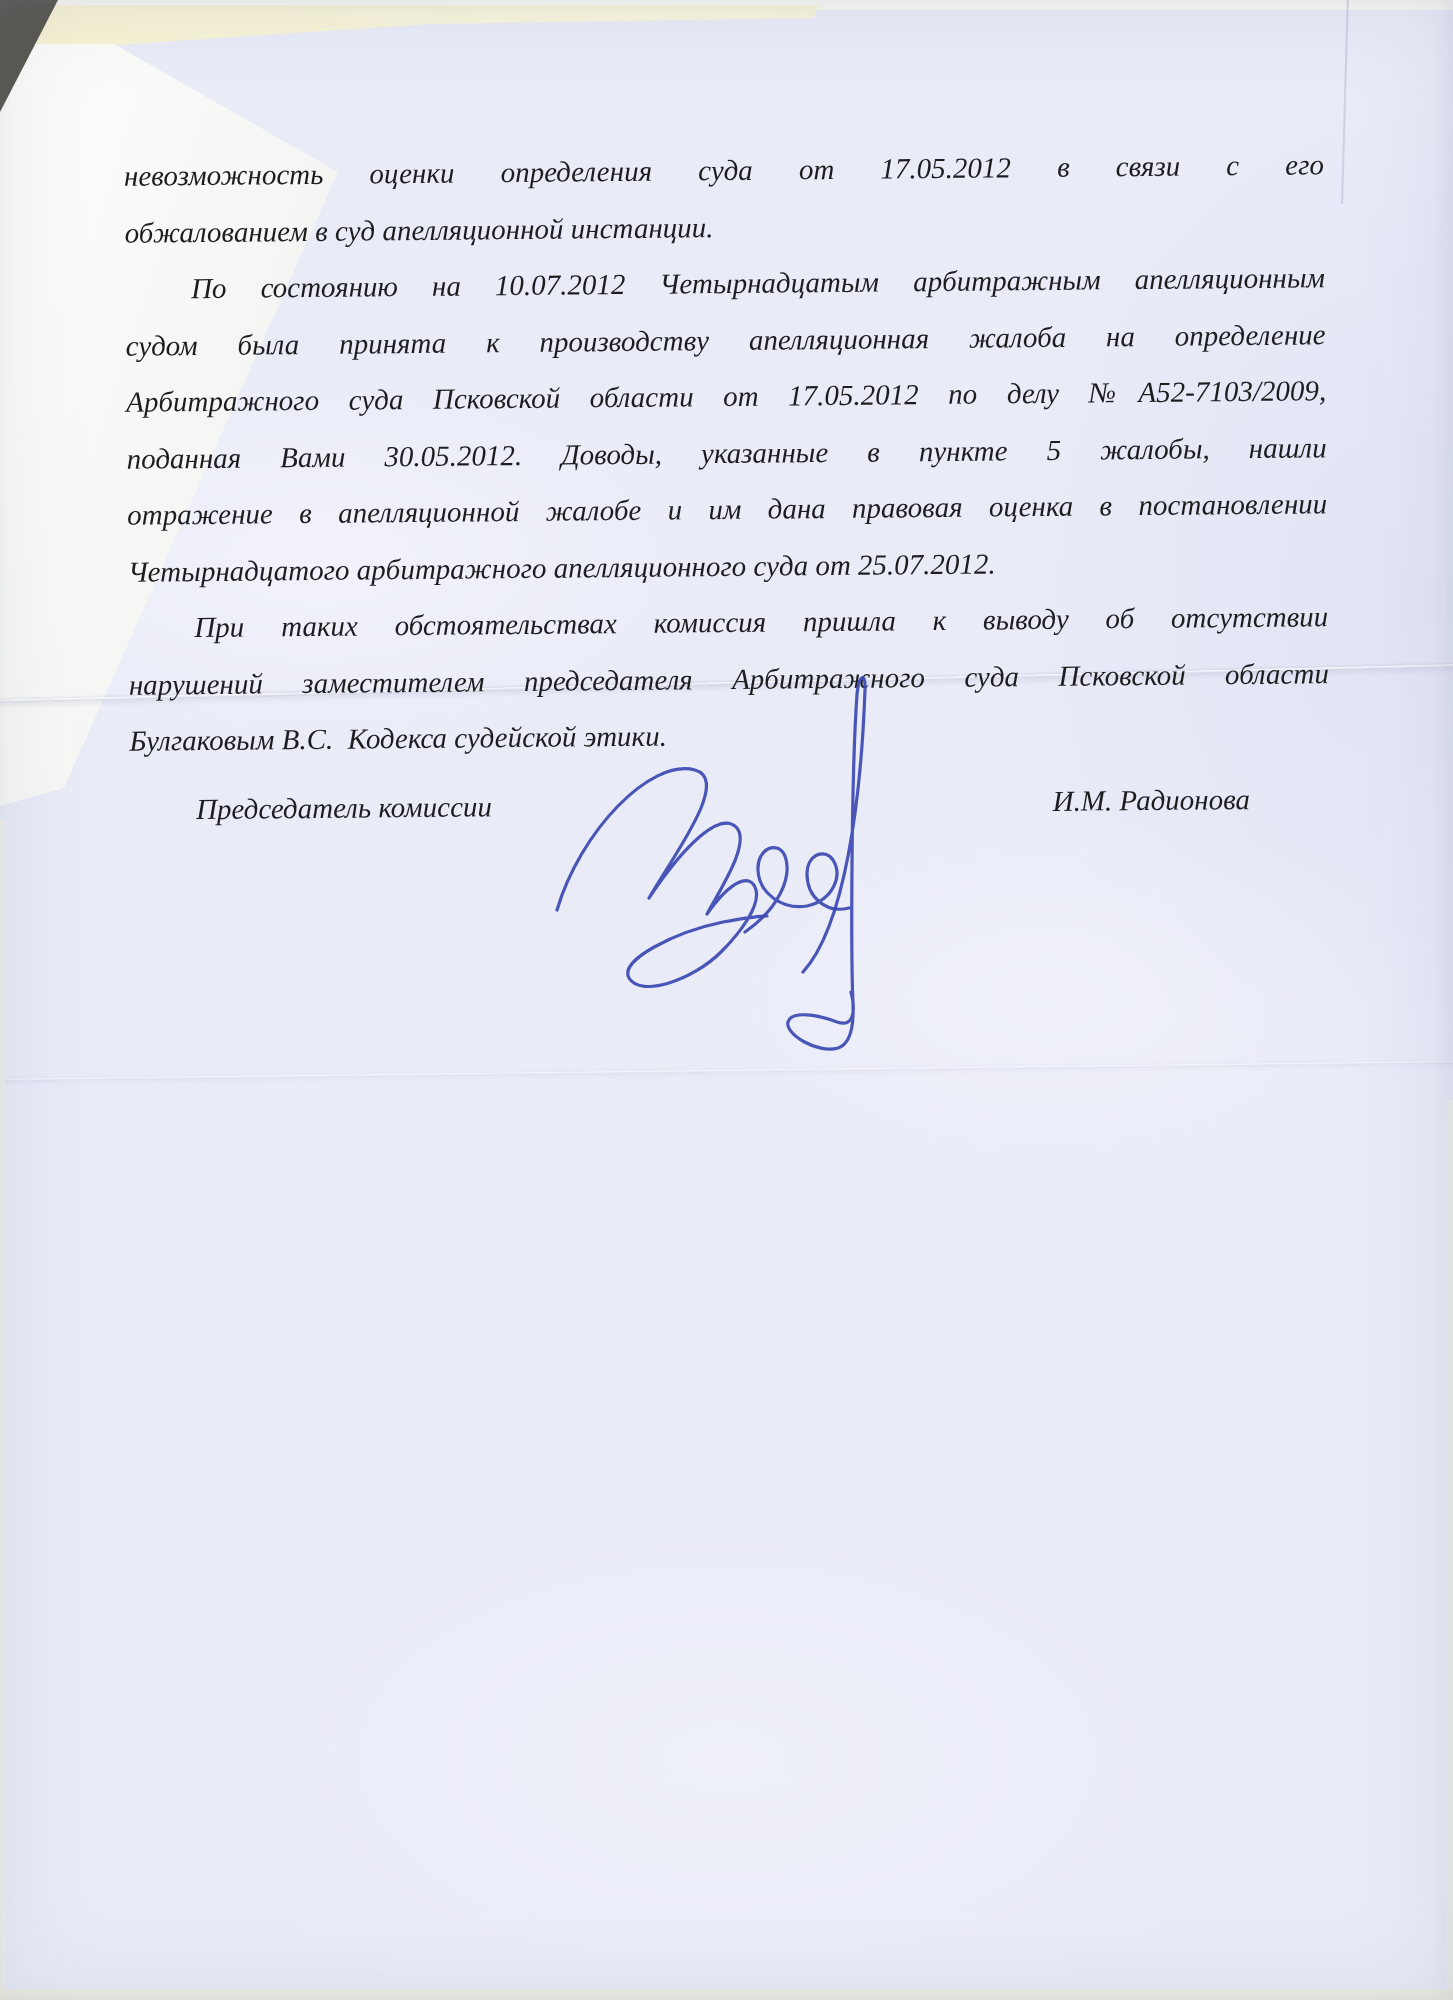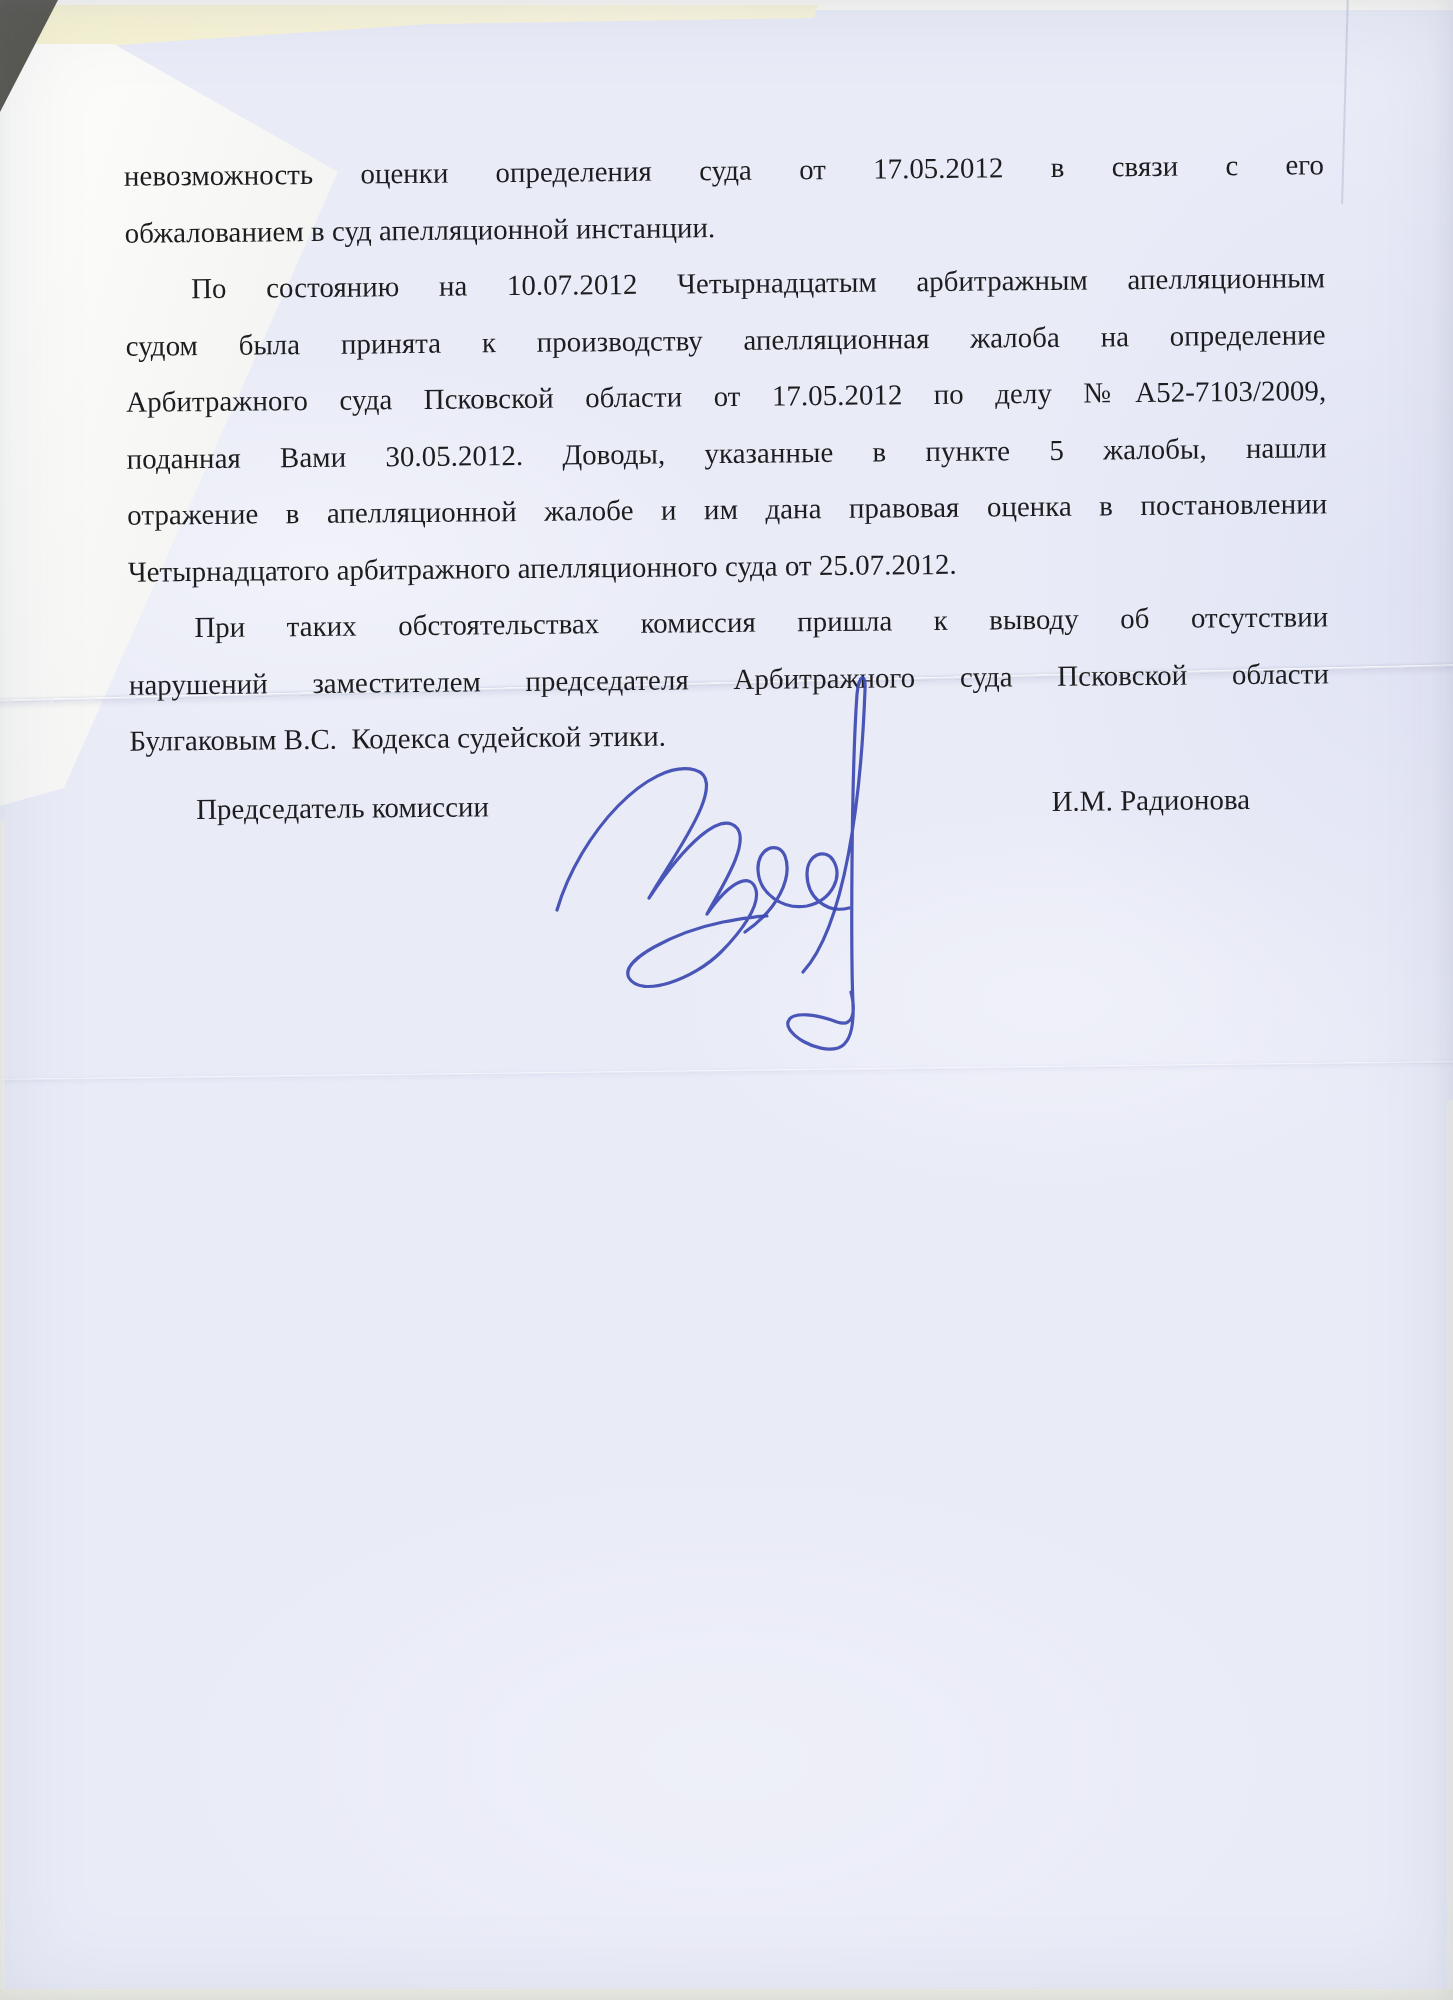--- a/index.html
+++ b/index.html
@@ -8,20 +8,21 @@
     width:1453px;height:2000px;
     margin:0 auto;
     overflow:hidden;
     font-family:"Liberation Serif","DejaVu Serif",serif;
     background:
       radial-gradient(ellipse 620px 300px at 22% 28%, rgba(255,255,255,.38), transparent 70%),
       radial-gradient(ellipse 540px 280px at 72% 50%, rgba(255,255,255,.30), transparent 72%),
       radial-gradient(ellipse 800px 420px at 50% 88%, rgba(255,255,255,.22), transparent 75%),
       radial-gradient(ellipse 500px 700px at 96% 30%, rgba(219,223,242,.55), transparent 75%),
       #e9ebf7;
+    font-style: italic;
   }
   .scan::after{
     content:"";position:absolute;inset:0;pointer-events:none;
     box-shadow:inset 0 0 90px rgba(122,128,160,.16), inset -6px 0 18px rgba(140,146,175,.12);
   }
   
   .top-white-strip{position:absolute;left:0;top:0;width:1453px;height:10px;background:#fafaf3;opacity:.92;}
   .cream-band{
     position:absolute;left:0;top:0;width:900px;height:60px;
     clip-path:polygon(26px 5px, 818px 5px, 814px 18px, 430px 24px, 160px 42px, 28px 52px);

